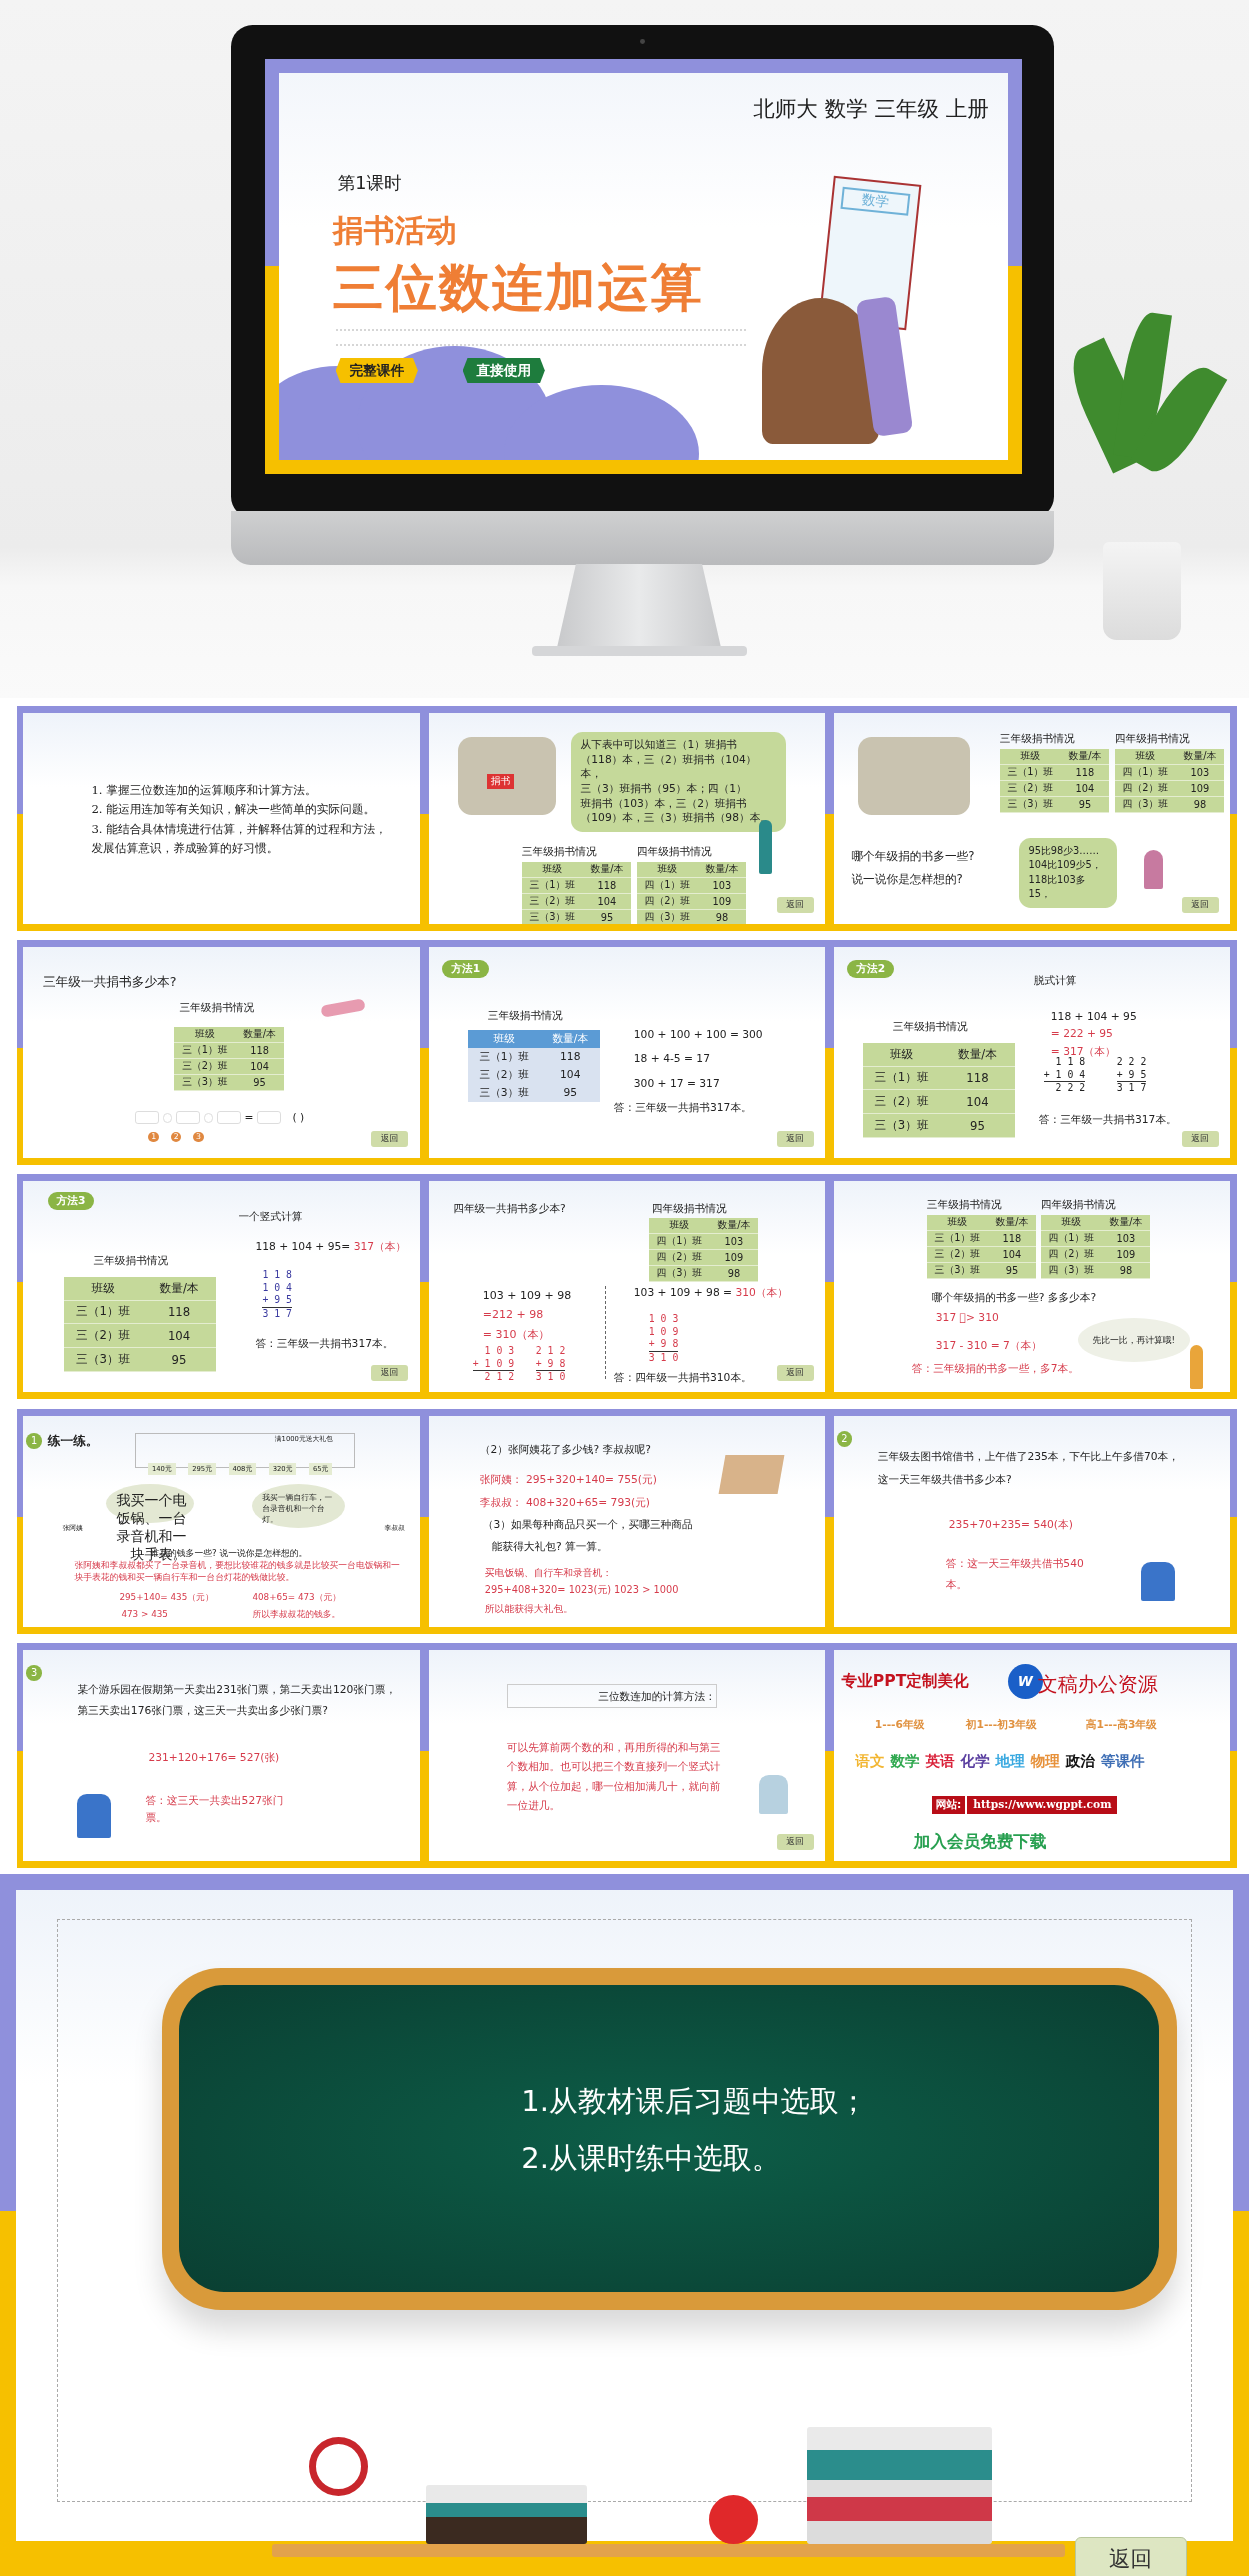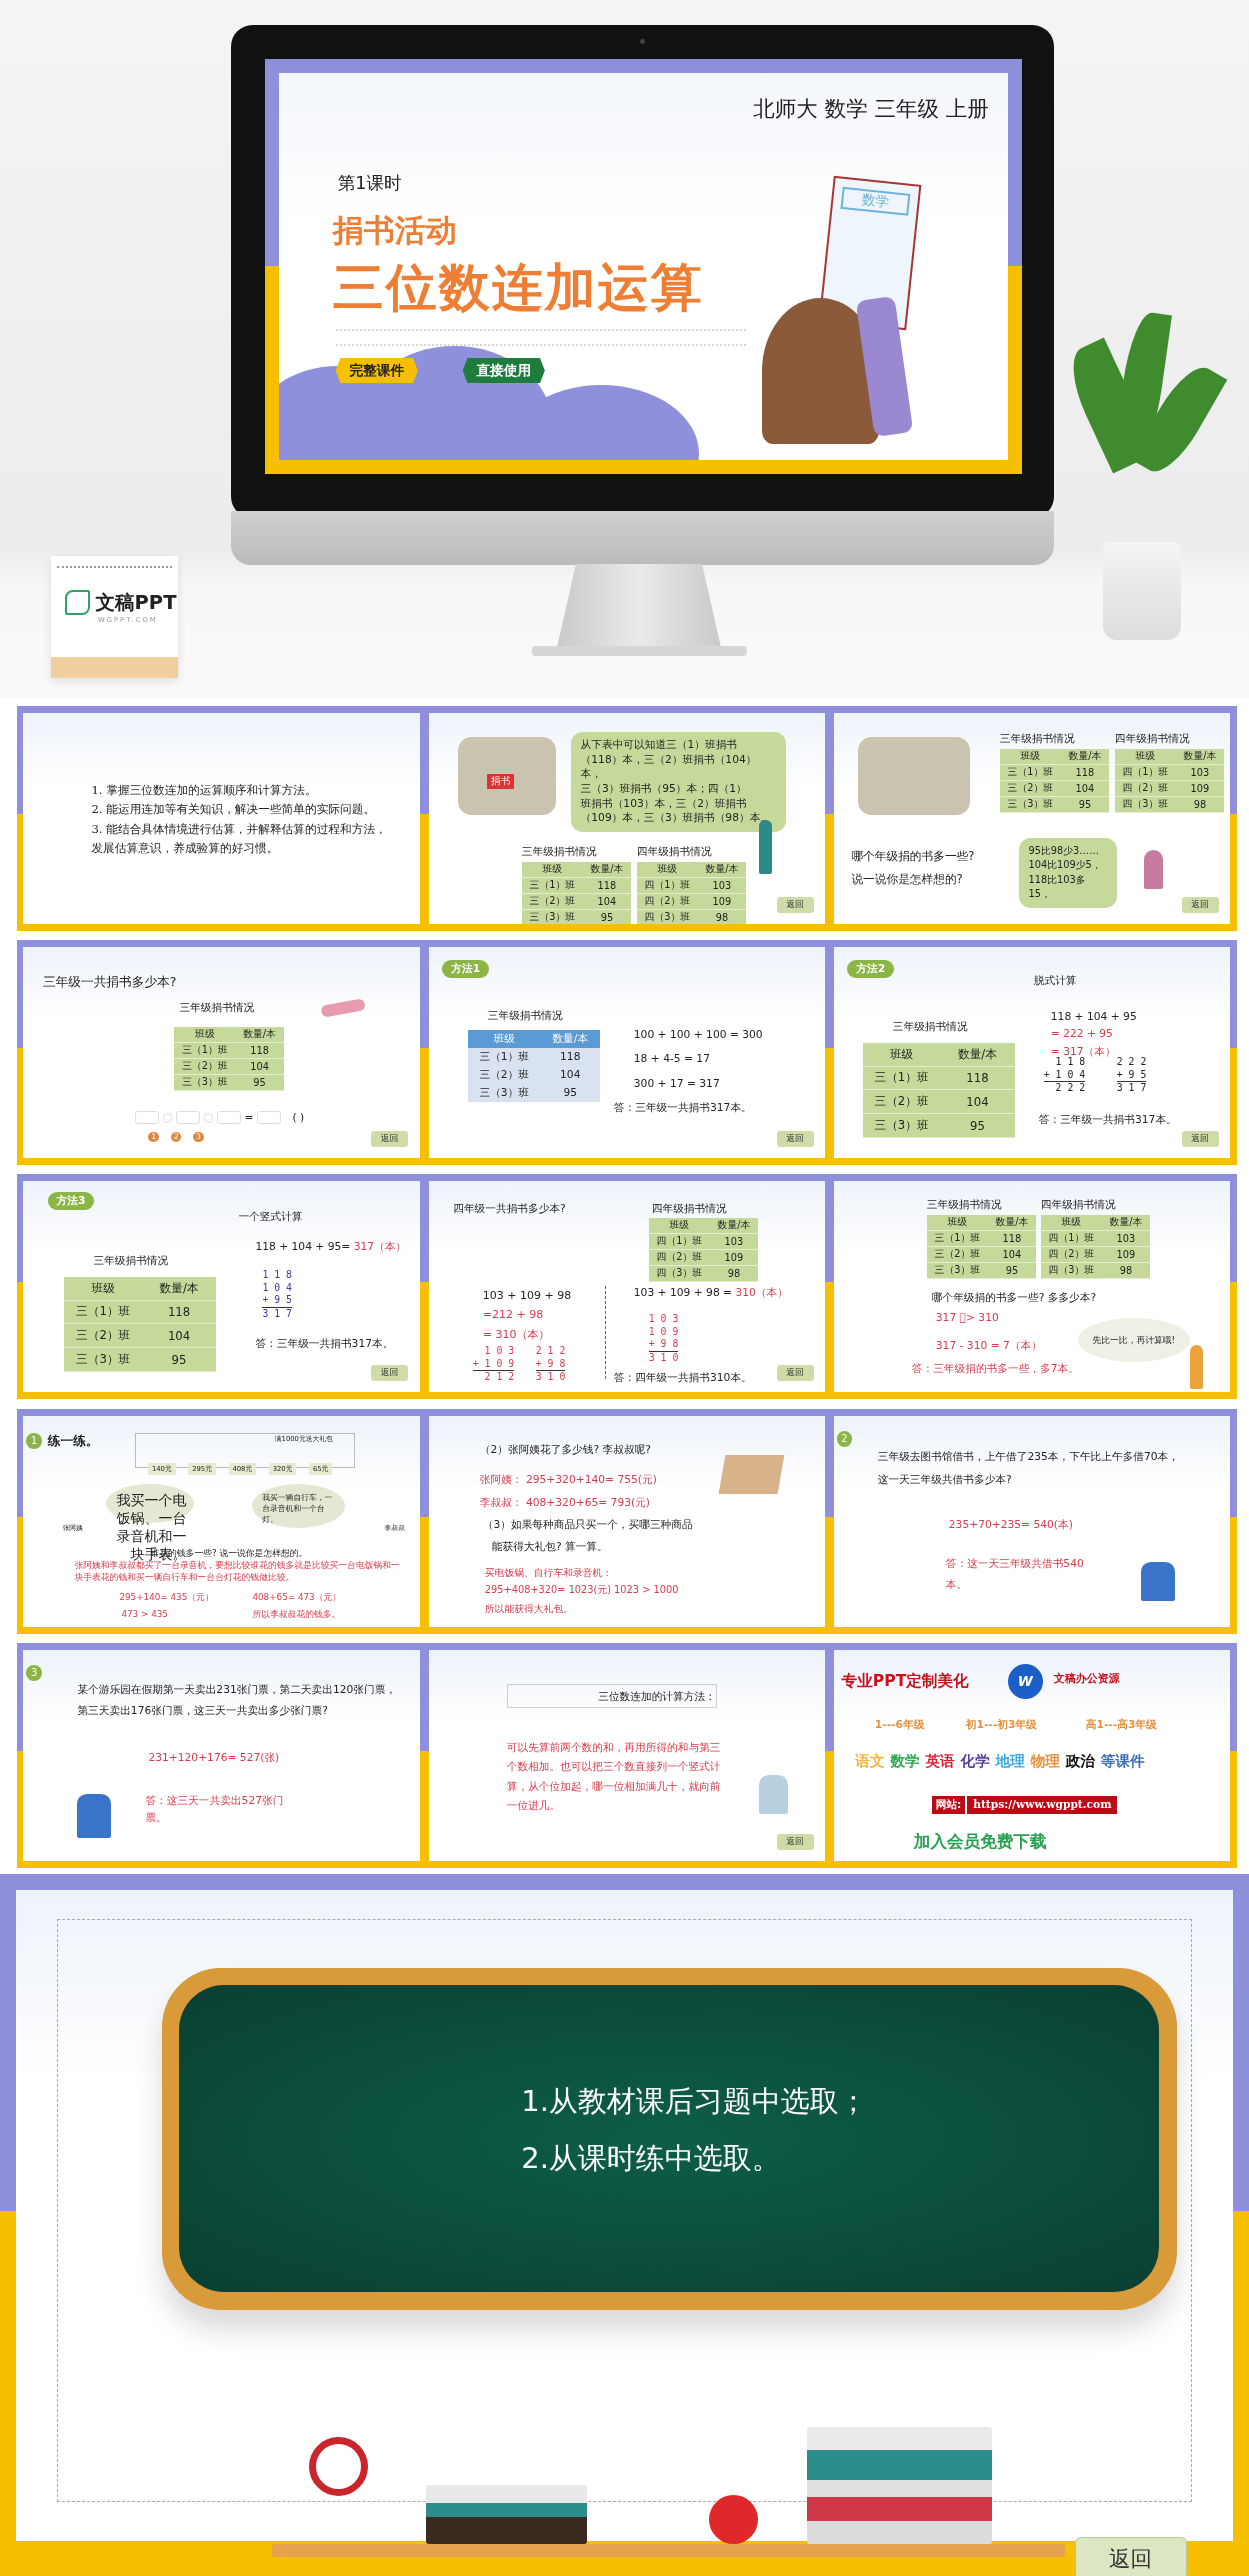--- a/index.html
+++ b/index.html
@@ -62,28 +62,20 @@
       <div class="tt" style="left:57px;top:285px;background:#f6c000;padding:3.9px 13.7px;font-size:13.7px;font-weight:bold;color:#222;clip-path:polygon(6% 0,94% 0,100% 50%,94% 100%,6% 100%,0 50%)">完整课件</div>
       <div class="tt" style="left:184px;top:285px;background:#1e7c3d;padding:3.9px 13.7px;font-size:13.7px;font-weight:bold;color:#fff;clip-path:polygon(6% 0,94% 0,100% 50%,94% 100%,6% 100%,0 50%)">直接使用</div>
       <div class="tt" style="left:547px;top:107px;width:88px;height:146px;background:#eef6fb;border:2.9px solid #a33;transform:rotate(6deg)">
         <div style="margin:7.8px;border:2px solid #6fb2d8;font-size:13.7px;color:#6fb2d8;text-align:center">数学</div>
       </div>
       <div class="tt" style="left:483px;top:225px;width:117px;height:146px;background:#8a5a3a;border-radius:55% 55% 10% 10%"></div>
       <div class="tt" style="left:586px;top:225px;width:39px;height:137px;background:#9a88d0;border-radius:9.8px;transform:rotate(-8deg)"></div>
     </div>
   </div>
 
-  <div class="calendar">
-    <div style="height:7.8px;border-bottom:2px dotted #999;margin:3.9px 5.9px"></div>
-    <div style="display:flex;align-items:center;gap:5.9px;margin:21.5px 0 0 13.7px">
-      <div style="width:25px;height:25px;border:2.9px solid #2fa26a;border-radius:7.8px 2px 7.8px 2px"></div>
-      <div style="font-size:19.5px;font-weight:bold;color:#222">文稿PPT</div>
-    </div>
-    <div style="font-size:6.8px;color:#999;margin-left:47px;letter-spacing:2px">WGPPT.COM</div>
-  </div>
 
   <div class="plant-pot"></div>
   <div class="leaf" style="left:1084px;top:342px;width:49px;height:127px;transform:rotate(-25deg)"></div>
   <div class="leaf" style="left:1123px;top:312px;width:39px;height:146px;transform:rotate(8deg)"></div>
   <div class="leaf" style="left:1157px;top:361px;width:44px;height:117px;transform:rotate(30deg)"></div>
 </div>
 
 <div class="thumb" style="left:16.6px;top:706px">
   <div class="in">
     <div class="tt" style="left:68px;top:68px;width:303px;font-size:11.7px;line-height:19.5px;font-family:'DejaVu Serif',serif">
@@ -572,21 +564,21 @@
     <div class="tt red" style="left:78px;top:88px;width:220px;font-size:10.7px;line-height:19.5px">可以先算前两个数的和，再用所得的和与第三个数相加。也可以把三个数直接列一个竖式计算，从个位加起，哪一位相加满几十，就向前一位进几。</div>
     <div class="tt" style="left:330px;top:125px;width:29px;height:39px;background:#b7d1e0;border-radius:9.8px 9.8px 2px 2px"></div>
     <div class="back-btn">返回</div>
   </div>
 </div>
 
 <div class="thumb" style="left:827px;top:1643px">
   <div class="in">
     <div class="tt" style="left:7.8px;top:21.5px;font-size:15.6px;font-weight:bold;color:#c4131f">专业PPT定制美化</div>
     <div class="tt" style="left:174px;top:14.6px;width:35px;height:35px;border-radius:50%;background:#1a5fc8;color:#fff;font-weight:bold;font-size:13.7px;text-align:center;line-height:35px;font-style:italic">W</div>
-    <div class="tt" style="left:220px;top:21.5px;font-size:11px;font-weight:bold;color:#c4131f">文稿办公资源</div>
+    <div class="tt" style="left:204px;top:21.5px;font-size:20px;font-weight:normal;color:#c4131f">文稿办公资源</div>
     <div class="tt" style="left:41px;top:68px;font-size:10.7px;font-weight:bold;color:#e0913f">1---6年级</div>
     <div class="tt" style="left:132px;top:68px;font-size:10.7px;font-weight:bold;color:#e0913f">初1---初3年级</div>
     <div class="tt" style="left:252px;top:68px;font-size:10.7px;font-weight:bold;color:#e0913f">高1---高3年级</div>
     <div class="tt" style="left:21.5px;top:102px;display:flex;gap:5.9px;font-size:14.6px;font-weight:bold">
       <span style="color:#f2b632">语文</span>
       <span style="color:#2fa84f">数学</span>
       <span style="color:#d9223a">英语</span>
       <span style="color:#5a3fa0">化学</span>
       <span style="color:#3aa9e0">地理</span>
       <span style="color:#e7913a">物理</span>

